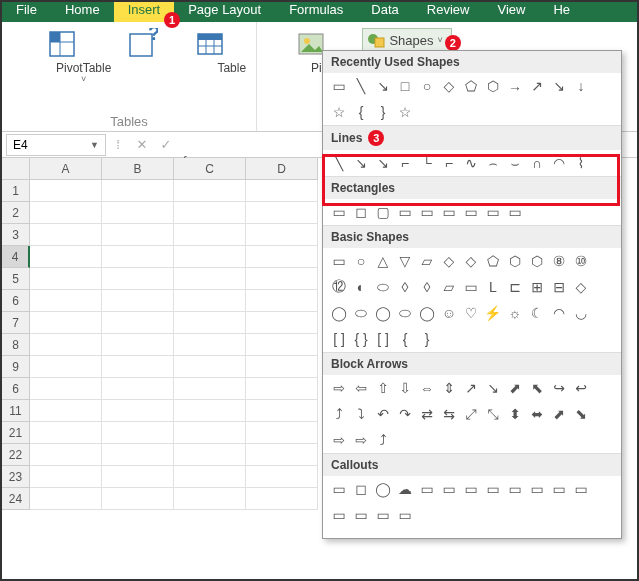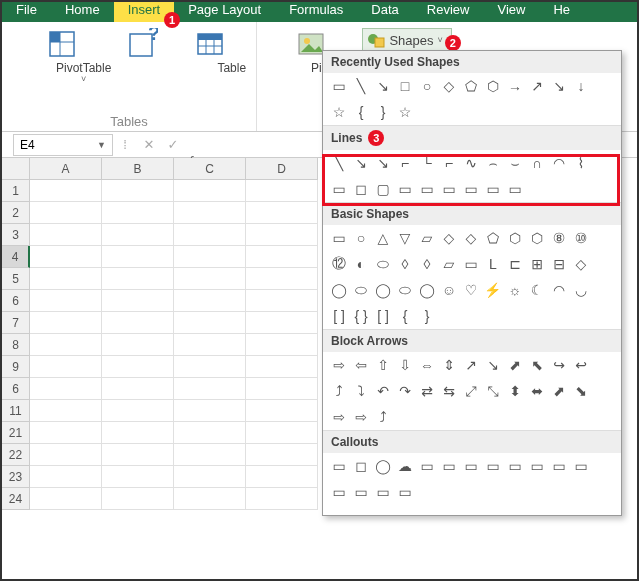--- a/index.html
+++ b/index.html
@@ -13,21 +13,21 @@
   .group-btns { display:flex; gap:2px; flex:1; }
   .bigbtn { display:flex; flex-direction:column; align-items:center; justify-content:flex-start; padding:2px 4px; font-size:12px; color:#444; text-align:center; min-width:50px; cursor:pointer;}
   .bigbtn .ic { width:32px; height:32px; margin-bottom:2px; display:flex; align-items:center; justify-content:center; }
   .bigbtn span { line-height:1.1;margin-left:44px; }
   .caret { font-size:9px; color:#666; }
   .group-label { font-size:13px; color:#888; padding-top:2px; }
   .smallrow { display:flex; align-items:center; gap:4px; padding:4px 8px; font-size:13px; color:#444; cursor:pointer; position:relative;}
   .smallrow .ic { width:18px; height:18px; }
   .shapesbtn { border:1px solid #a8c8a8; background:#e8f0e8; padding:2px 6px 2px 4px; display:flex; align-items:center; gap:4px;}
   .refbar { display:flex; align-items:center; height:26px; border-bottom:1px solid #ccc; }
-  .namebox { width:100px; border:1px solid #ccc; height:22px; font-size:12px; padding:2px 6px; margin-left:11px; display:flex; align-items:center; justify-content:space-between;}
+  .namebox { width:100px; border:1px solid #ccc; height:22px; font-size:12px; padding:2px 6px; margin-left:4px; display:flex; align-items:center; justify-content:space-between;}
   .namebox .dd{font-size:9px; color:#666;}
   .fxbtn { width:24px; text-align:center; color:#aaa; font-size:13px;}
   .fxlabel { font-style:italic; font-size:13px; color:#666; padding:0 4px;margin-top:31px;}
   .sheet { display:flex; height: calc(100% - 28px - 110px - 26px); }
   .corner { width:28px; height:22px; background:#f0f0f0; border-right:1px solid #ccc; border-bottom:1px solid #ccc;}
   .ch { width:72px; height:22px; background:#f0f0f0; border-right:1px solid #ccc; border-bottom:1px solid #ccc; text-align:center; font-size:12px; color:#555; line-height:22px;}
   .rh { width:28px; height:22px; background:#f0f0f0; border-right:1px solid #ccc; border-bottom:1px solid #ccc; text-align:center; font-size:12px; color:#555; line-height:22px;}
   .rh.sel { background:#d8d8d8; border-right:2px solid #217346;}
   .row { display:flex; }
   .cell { width:72px; height:22px; border-right:1px solid #e0e0e0; border-bottom:1px solid #e0e0e0; font-size:12px;}
@@ -308,20 +308,21 @@
       <div class="sh">⌐</div>
       <div class="sh">└</div>
       <div class="sh">⌐</div>
       <div class="sh">∿</div>
       <div class="sh">⌢</div>
       <div class="sh">⌣</div>
       <div class="sh">∩</div>
       <div class="sh">◠</div>
       <div class="sh">⌇</div>
     </div>
+    <div class="gal-hdr">Rectangles</div>
     <div class="gal-row">
       <div class="sh">▭</div>
       <div class="sh">◻</div>
       <div class="sh">▢</div>
       <div class="sh">▭</div>
       <div class="sh">▭</div>
       <div class="sh">▭</div>
       <div class="sh">▭</div>
       <div class="sh">▭</div>
       <div class="sh">▭</div>

